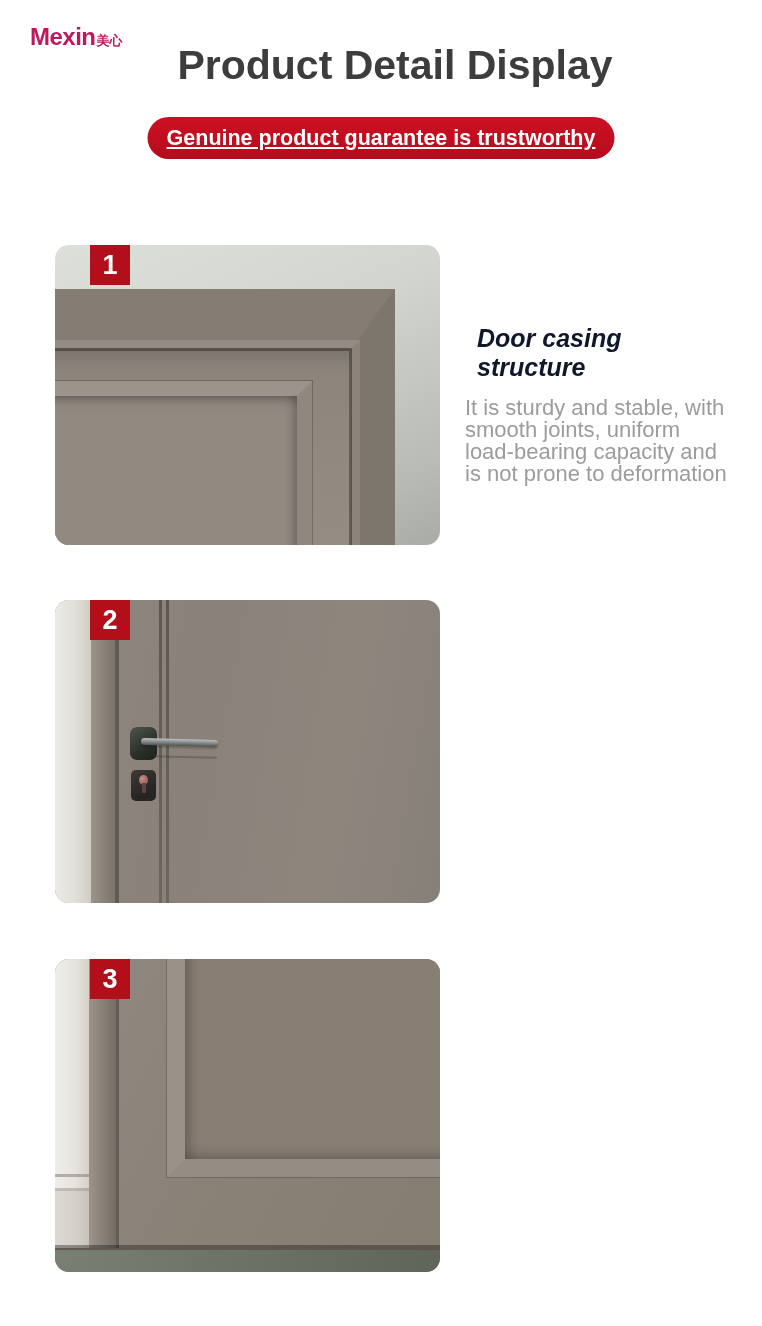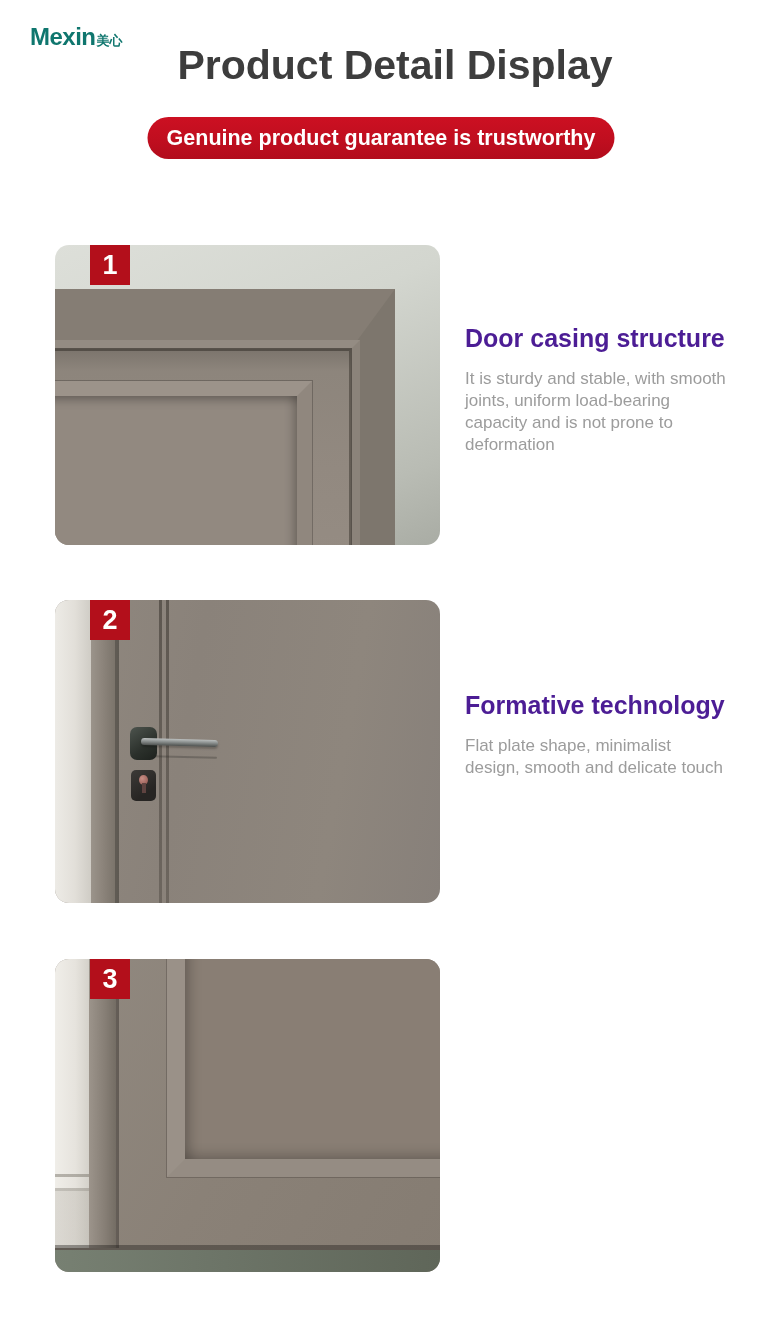--- a/index.html
+++ b/index.html
@@ -1,43 +1,43 @@
 <!DOCTYPE html>
 <html><head>
 <meta charset="utf-8">
 <style>
   * { margin:0; padding:0; box-sizing:border-box; }
   html,body { background:#ffffff; }
   body { font-family:"Liberation Sans", sans-serif; }
   .page { position:relative; width:762px; height:1326px; background:#ffffff; overflow:hidden; }
 
   
-  .logo { position:absolute; left:30px; top:23px; color:#0f766e; white-space:nowrap;text-align:center; }
+  .logo { position:absolute; left:30px; top:23px; color:#be185d; white-space:nowrap;text-align:center; }
   .logo .en { font-size:24px; font-weight:700; letter-spacing:-0.5px; }
   .logo .cn { font-size:13px; font-weight:700; margin-left:1px; }
   .title { position:absolute; left:0; right:0; top:42px; text-align:center;
            font-size:41px; font-weight:600; color:#3d3d3d; letter-spacing:0;padding-left:28px; }
   .banner { position:absolute; left:50%; transform:translateX(-50%); top:117px;
             width:467px; height:42px; border-radius:21px;
             background:linear-gradient(180deg,#cc1022 0%, #c00e1f 55%, #b20c1c 100%);
             display:flex; align-items:center; justify-content:center; }
-  .banner span { color:#ffffff; font-size:21.5px; font-weight:700; white-space:nowrap; }
+  .banner span { color:#ffffff; font-size:21.5px; font-weight:700; white-space:nowrap;text-decoration:underline; }
 
   
   .card { position:absolute; left:55px; width:385px; border-radius:14px; overflow:hidden; }
   .card1 { top:245px; height:300px; }
   .card2 { top:600px; height:303px; }
   .card3 { top:959px; height:313px; }
   .badge { position:absolute; left:35px; top:0; width:40px; height:40px; background:#b30f1b;
            display:flex; align-items:center; justify-content:center; z-index:9; }
   .badge span { color:#fff; font-size:27px; font-weight:700; line-height:1; }
   .txt { position:absolute; left:465px; width:262px; }
   .txt1 { top:324px; } .txt2 { top:691px; } .txt3 { top:1048px; }
-  .txt h2 { font-size:25px; font-weight:700; color:#4c1d95; margin:0 0 15px 0; letter-spacing:0; }
-  .txt p  { font-size:17px; color:#9c9c9c; line-height:22px; font-weight:500; }
+  .txt h2 { font-size:25px; font-weight:700; color:#0f172a; margin:0 0 15px 12px; letter-spacing:0;font-style:italic; }
+  .txt p  { font-size:22px; color:#9c9c9c; line-height:22px; font-weight:500; }
 
   .photo { position:absolute; inset:0; }
   .photo > div { position:absolute; }
 
   
   .p1-wall { inset:0; background:linear-gradient(155deg,#dddfd9 0%, #d3d6cf 40%, #b9bcb4 82%, #a9aca4 100%); }
   .p1-frame { left:-40px; top:44px; right:45px; bottom:-20px;
               border-top:60px solid #857d74; border-right:44px solid #7d766d;
               background:linear-gradient(180deg,#7b746c 0px,#8d857c 22px,#928980 55%,#958c83 100%); }
   .p1-step { left:-40px; top:95px; right:80px; bottom:-20px;
@@ -133,24 +133,20 @@
       <div class="p2-lever"></div>
       <div class="p2-lever-reflection"></div>
       <div class="p2-keyplate">
         <div class="p2-key"></div>
       </div>
     </div>
     <div class="badge">
       <span>2</span>
     </div>
   </div>
-  <div class="txt txt2">
-    <h2>Formative technology</h2>
-    <p>Flat plate shape, minimalist design, smooth and delicate touch</p>
-  </div>
 
   <div class="card card3">
     <div class="photo p3">
       <div class="p3-door"></div>
       <div class="p3-panel"></div>
       <div class="p3-trim"></div>
       <div class="p3-casing"></div>
       <div class="p3-floorshadow"></div>
       <div class="p3-floor"></div>
     </div>

